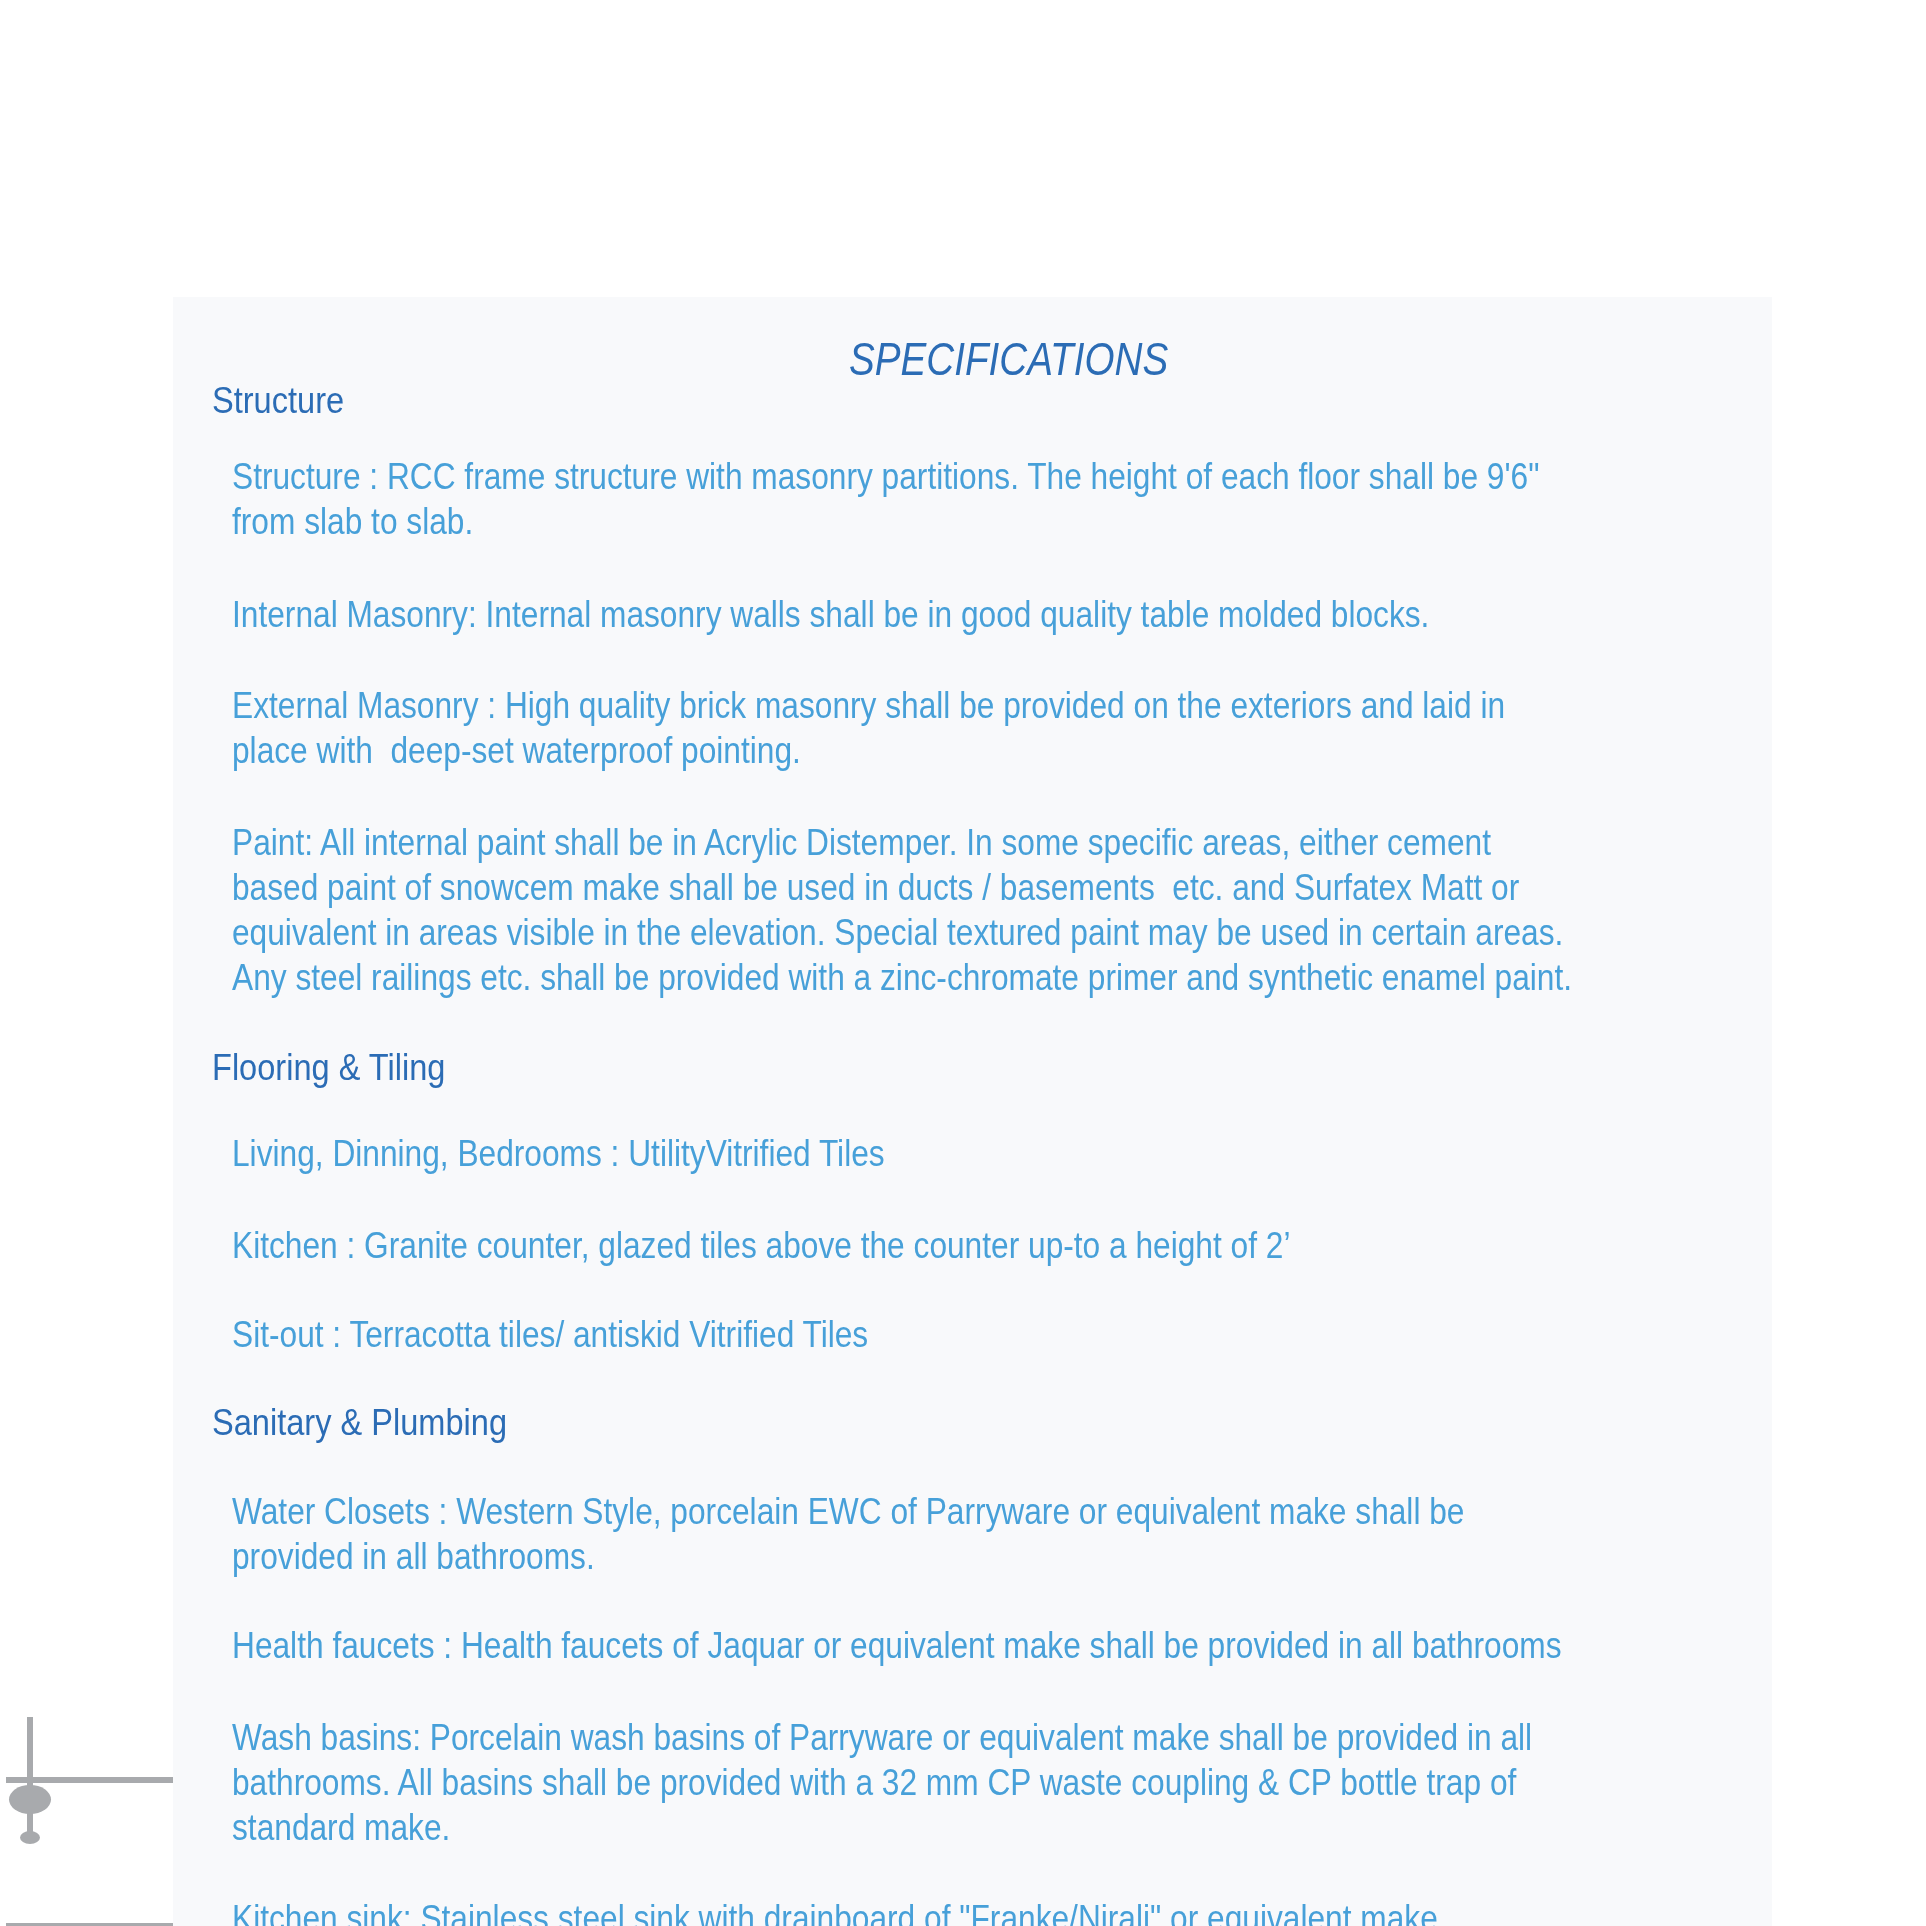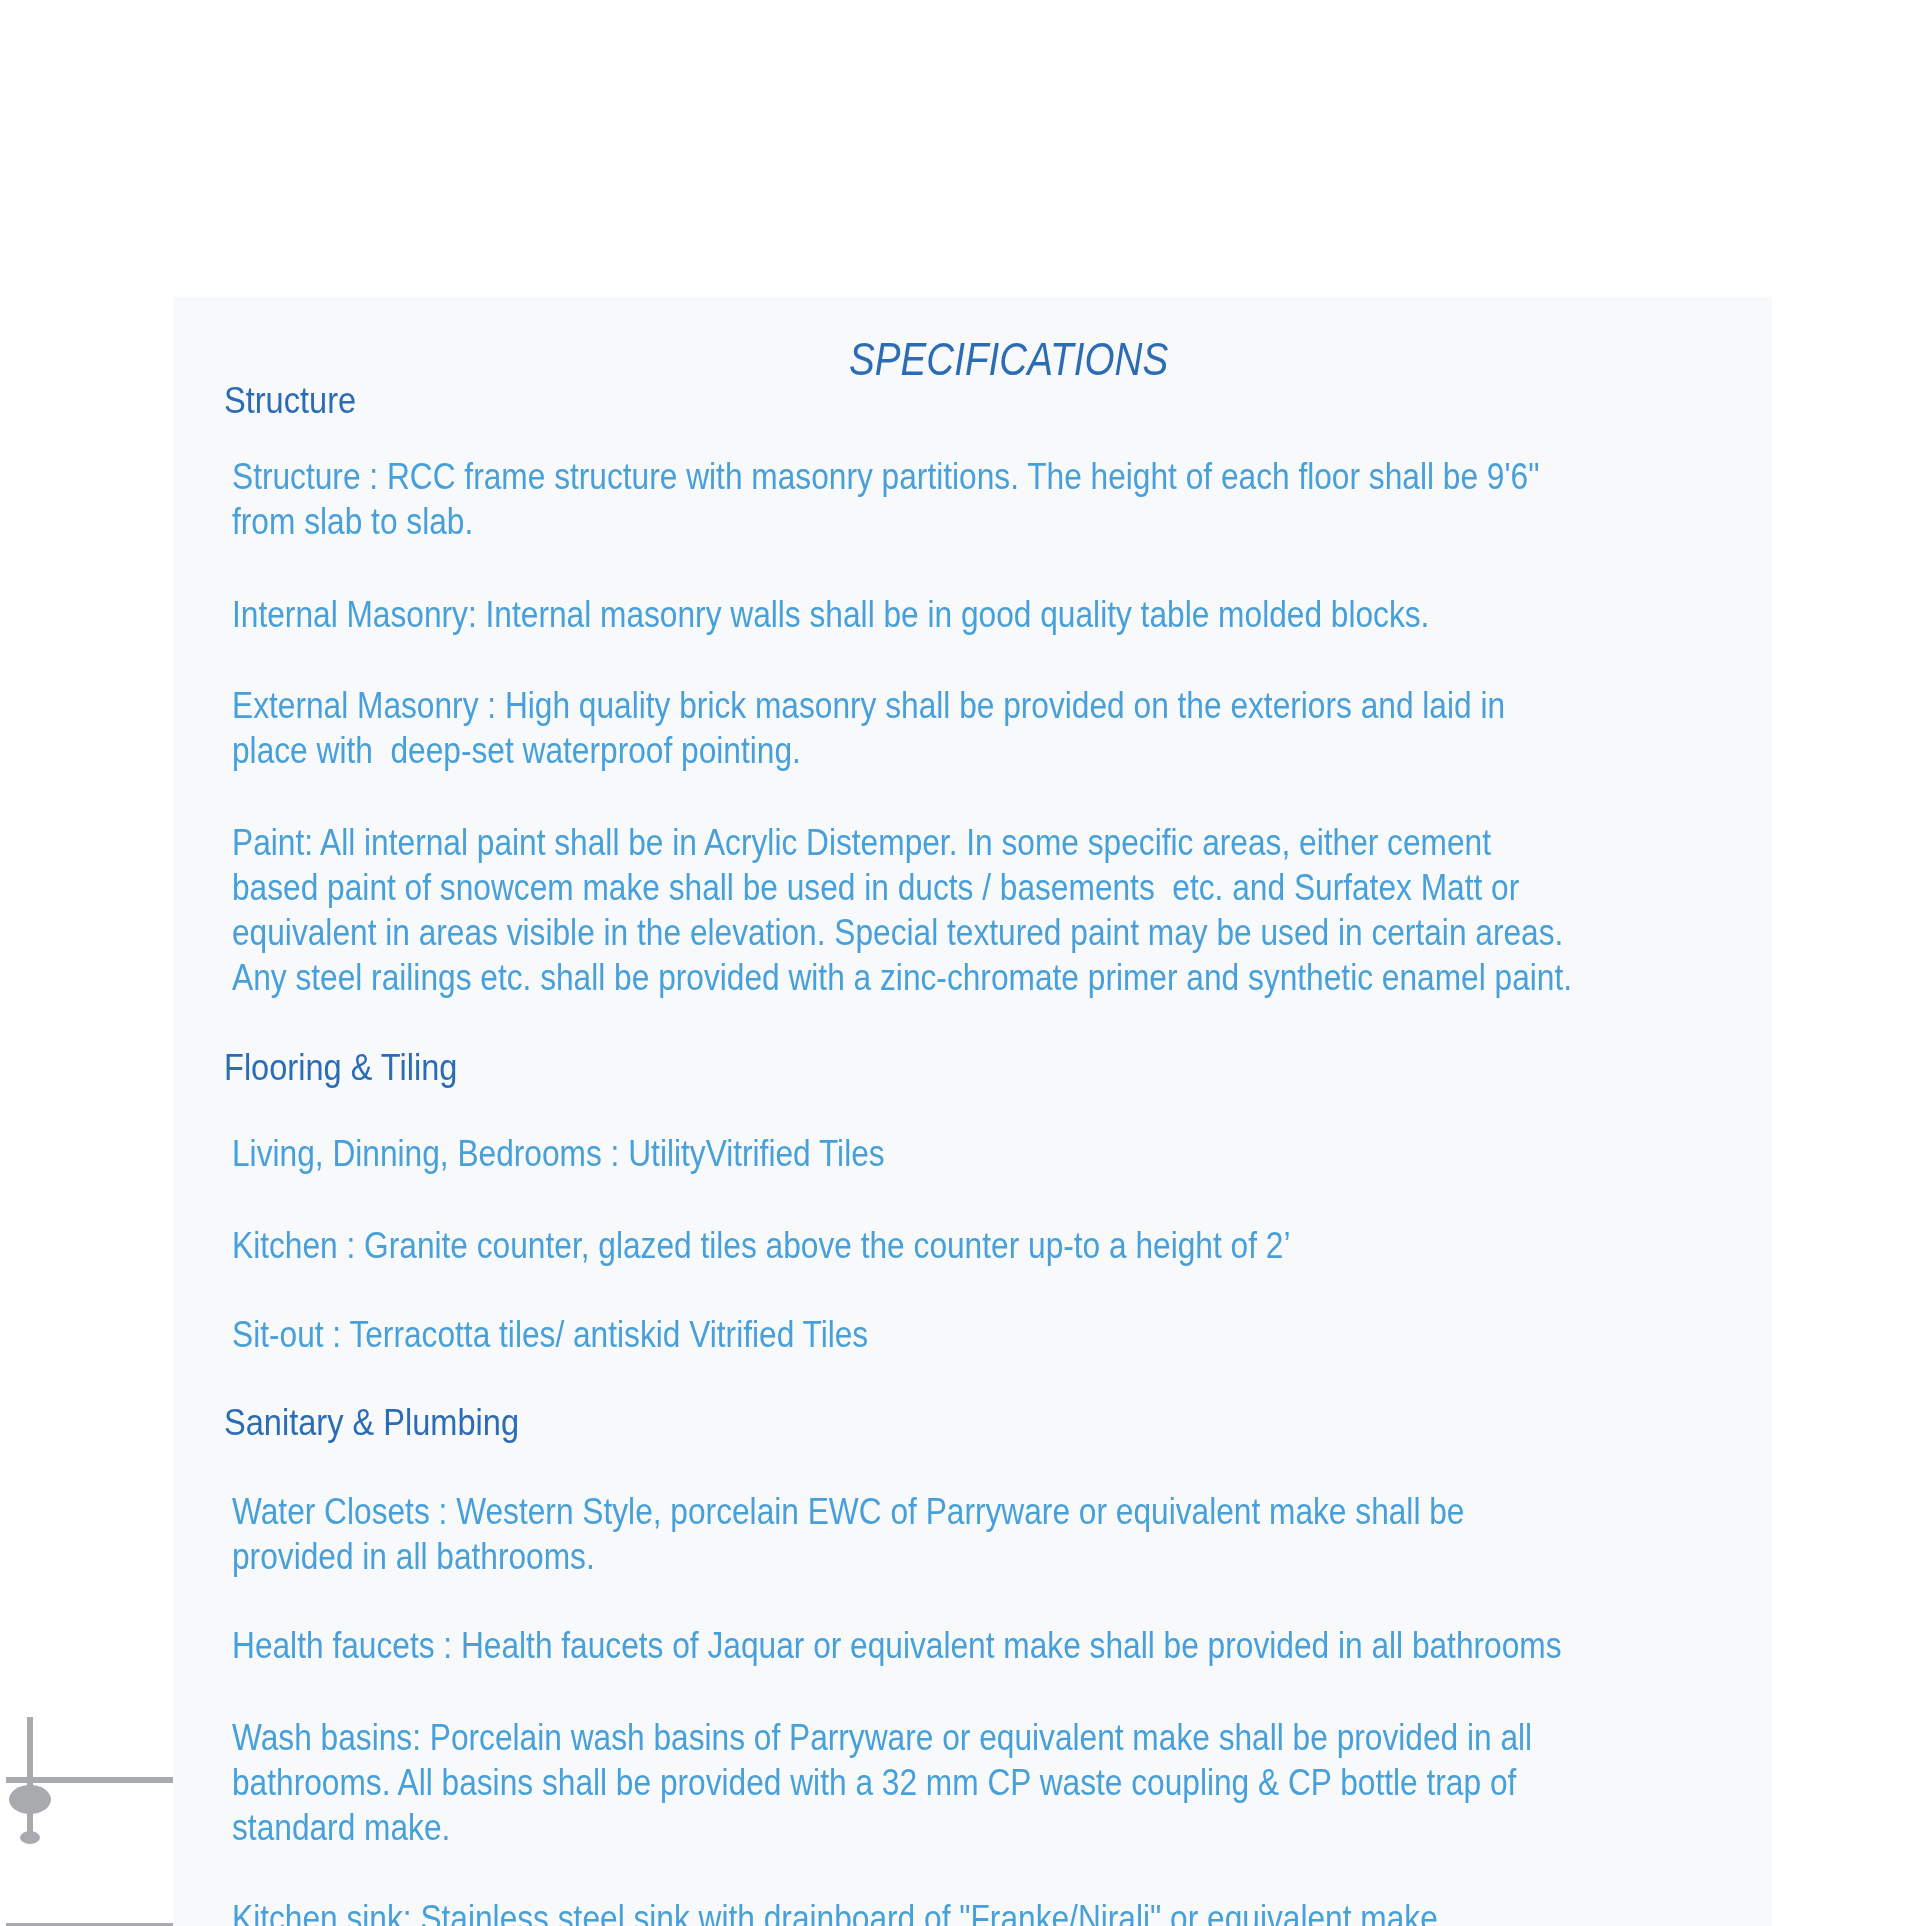--- a/index.html
+++ b/index.html
@@ -12,21 +12,21 @@
     position:absolute;left:173px;top:297px;width:1599px;height:2134px;
     background:#f8f9fb;z-index:1;
   }
   .decor{position:absolute;background:#a8aaad;z-index:0;}
   .decor.ell{border-radius:50%;}
   .title-wrap{position:absolute;z-index:2;left:849px;top:334px;height:50px;font-style:italic;}
   .title-text{
     display:inline-block;transform:scaleX(.84);transform-origin:0 50%;
     font-size:46px;line-height:50px;color:#2b6cb5;white-space:pre;
   }
-  .hd{position:absolute;z-index:2;left:224px;height:46px;}
+  .hd{position:absolute;z-index:2;left:212px;height:46px;}
   .hd span{
     display:inline-block;transform:scaleX(.88);transform-origin:0 50%;
     font-size:37px;line-height:46px;color:#2b6cb5;white-space:pre;
   }
   .para{position:absolute;z-index:2;left:232px;width:1695px;}
   .ln{
     height:45px;font-size:36px;line-height:45px;color:#47a0d9;
     white-space:pre;transform:scaleX(.88);transform-origin:0 50%;
   }
 </style>

